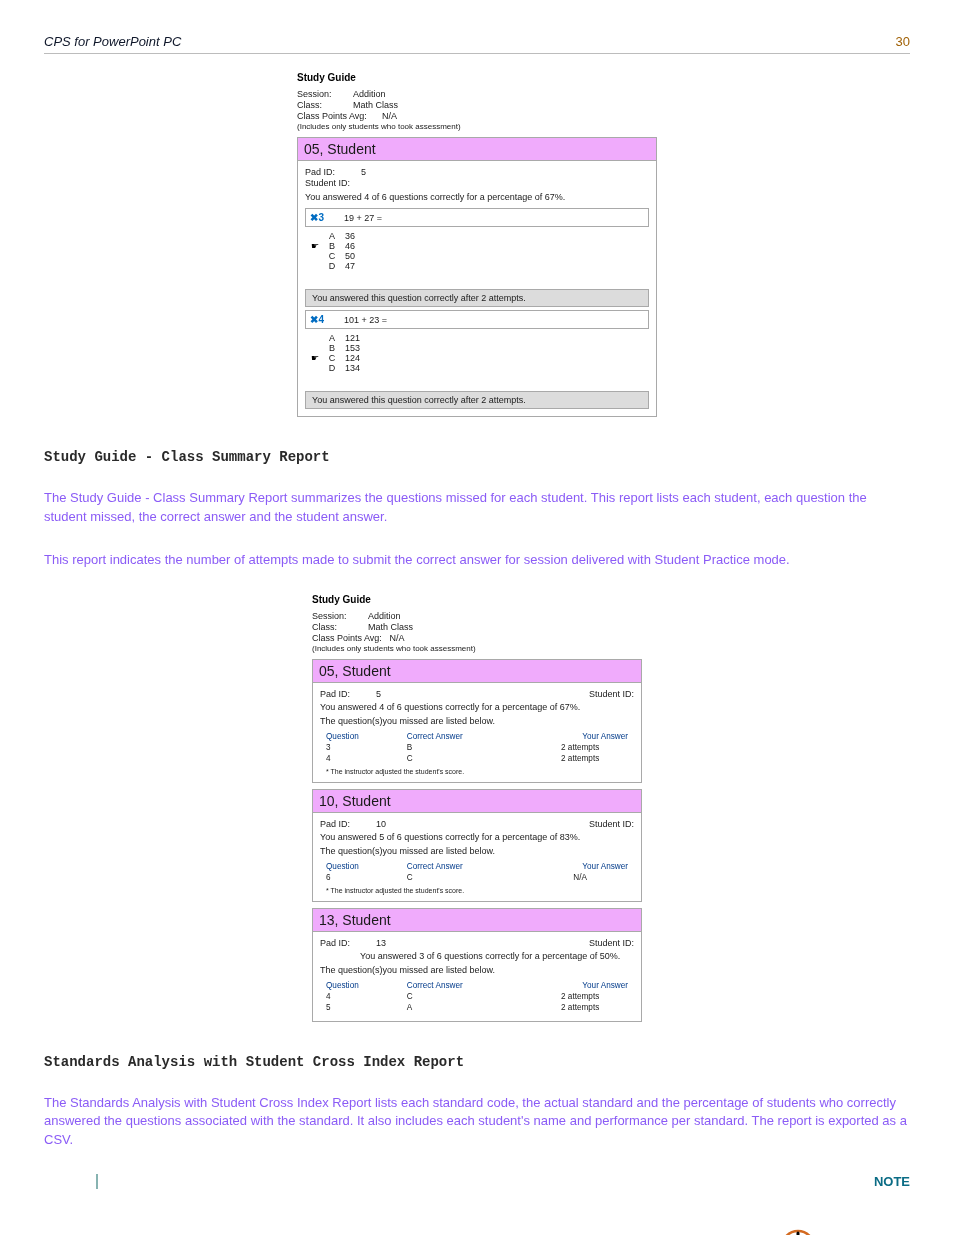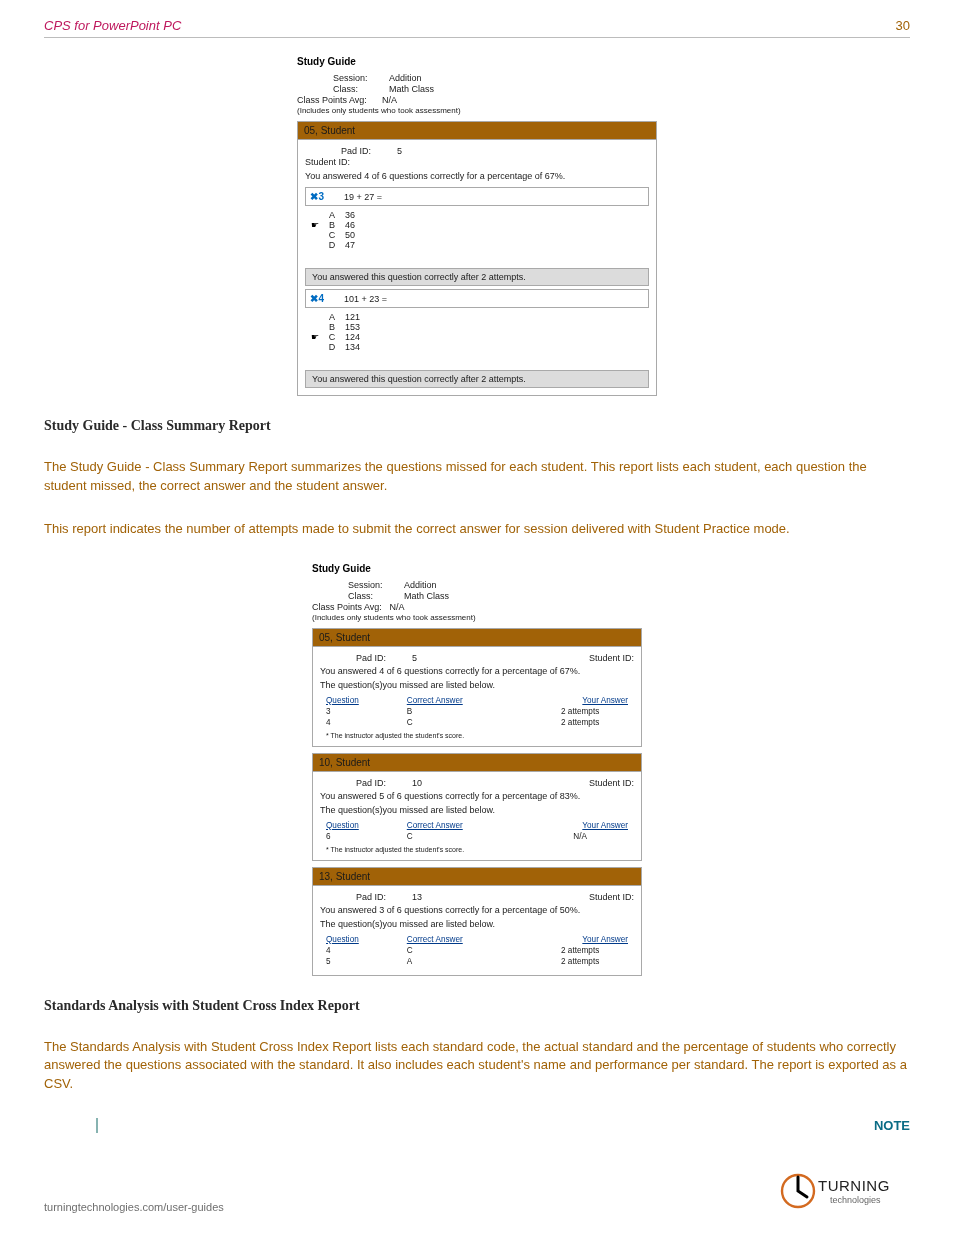--- a/index.html
+++ b/index.html
@@ -1,46 +1,46 @@
 <!DOCTYPE html>
 <html><head>
 <meta charset="utf-8">
 <style>
   * { box-sizing: border-box; margin: 0; padding: 0; }
   body { font-family: Arial, Helvetica, sans-serif; color: #333; background: #fff; }
   .page { width: 954px; min-height: 1235px; margin: 0 auto; position: relative; padding: 18px 44px 80px 44px; }
   .top-header { display: flex; justify-content: space-between; align-items: baseline; border-bottom: 1px solid #bcbcbc; padding-bottom: 4px; margin-bottom: 18px; }
-  .top-title { font-style: italic; font-size: 13px; color: #be185d; }
+  .top-title { font-style: italic; font-size: 13px; color: #0f172a; margin-top: 16px; }
   .page-number { font-size: 13px; color: #a16207; }
 
   
   .shot-wrap { display: flex; justify-content: center; }
   .shot { font-family: Verdana, Arial, sans-serif; font-size: 9px; color: #1a1a1a; }
   .shot-title { font-weight: bold; font-size: 10px; margin-bottom: 6px; color: #000; }
   .kv { margin: 1px 0; font-size: 9px; }
-  .kv .label { display: inline-block; width: 56px; margin-left: 36px; }
-  .student-bar { background: #a16207; border: 1px solid #a9a9a9; padding: 3px 6px; font-size: 10px; margin-top: 6px; }
+  .kv .label { display: inline-block; width: 56px; }
+  .student-bar { background: #f0abfc; border: 1px solid #a9a9a9; padding: 3px 6px; font-size: 14px; margin-top: 6px; }
   .panel { border: 1px solid #a9a9a9; border-top: none; padding: 5px 7px 7px; }
   .question-box { border: 1px solid #a9a9a9; padding: 3px 4px; margin-top: 6px; }
   .quest-head { display: flex; align-items: center; gap: 20px; }
   .x-mark { color: #006cc2; font-weight: bold; font-size: 10px; }
   .opt-row { display: flex; align-items: center; gap: 2px; font-size: 9px; padding-left: 6px; }
   .opt-letter { width: 22px; display:inline-block; text-align:center; }
   .opt-val { }
   .ptr { width: 8px; display:inline-block; color:#000; font-size:9px; }
   .result-bar { background: #dcdcdc; border: 1px solid #a9a9a9; padding: 3px 6px; font-size: 9px; margin-top: 18px; }
 
   
-  .h2 { font-family: Liberation Serif, serif; font-weight: 600; font-size: 14px; color: #2a2a2a; margin: 22px 0 10px; }
-  p.body { font-size: 13px; color: #a16207; line-height: 1.45; margin: 24px 0; }
+  .h2 { font-family: Liberation Mono, monospace; font-weight: 600; font-size: 14px; color: #2a2a2a; margin: 32px 0 10px; }
+  p.body { font-size: 13px; color: #8b5cf6; line-height: 1.45; margin: 24px 0; }
 
   
   .tbl3 { width: 100%; font-size: 8.2px; margin-top: 4px; }
   .tbl3 th, .tbl3 td { text-align: left; padding: 0 4px; }
-  .tbl3 th { text-decoration: underline; font-weight: normal; color: #003a8a; }
+  .tbl3 th { font-weight: normal; color: #003a8a; }
   .tbl3 td.ya { text-align: center; }
   .fine { font-size: 7px; margin: 3px 0 0 6px; }
 
   .note-block { border-left: 2px solid #87b3b1; padding-left: 10px; margin: 14px 0 36px 52px; text-align: right; }
   .note-head { color: #0b6c85; font-weight: 600; font-family: "Trebuchet MS", Arial, sans-serif; font-size: 13px; }
   .note-body { font-size: 13px; color: #404040; }
 
   .footer { position: absolute; left: 44px; right: 44px; bottom: 36px; display:flex; justify-content:space-between; align-items:flex-end; font-size: 11px; color: #6e6e6e; }
   .bottom-stripe { position:absolute; left:0; right:0; bottom:0; height:10px; background: linear-gradient(90deg,#d36a20 0 18%, #1a6f74 18% 55%, #0b4f57 55% 100%); }
   .logo-svg { }
@@ -200,21 +200,21 @@
               </tbody>
             </table>
             <div class="fine">* The instructor adjusted the student's score.</div>
           </div>
           <div class="student-bar">13, Student</div>
           <div class="panel">
             <div style="display:flex; justify-content:space-between;">
               <div class="kv"><span class="label">Pad ID:</span><span>13</span></div>
               <div class="kv">Student ID:</div>
             </div>
-            <div class="kv" style="margin-top:2px;">You answered 3 of 6 questions correctly for a percentage of 50%.</div>
+            <div class="kv" style="margin-top:2px;margin-left:40px;">You answered 3 of 6 questions correctly for a percentage of 50%.</div>
             <div class="kv" style="margin-top:4px;">The question(s)you missed are listed below.</div>
             <table class="tbl3">
               <tbody>
                 <tr>
                   <th>Question</th>
                   <th>Correct Answer</th>
                   <th style="text-align:right;">Your Answer</th>
                 </tr>
                 <tr>
                   <td>4</td>

